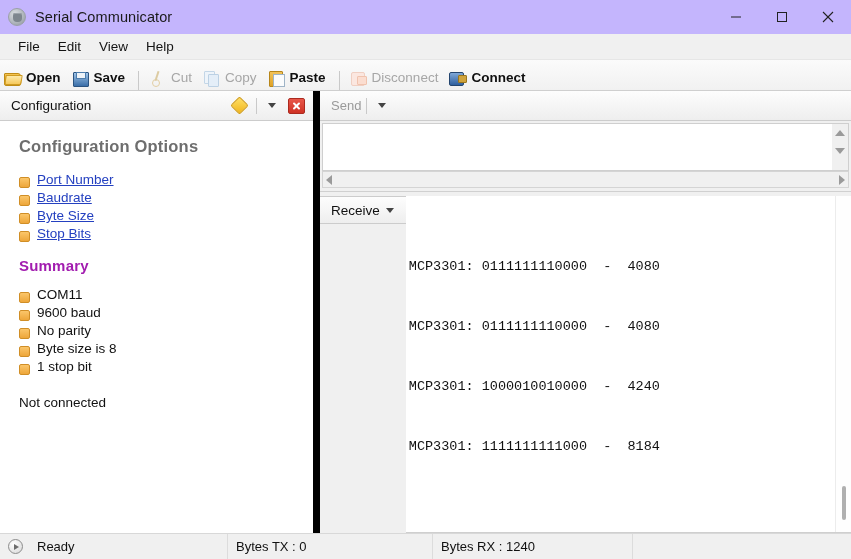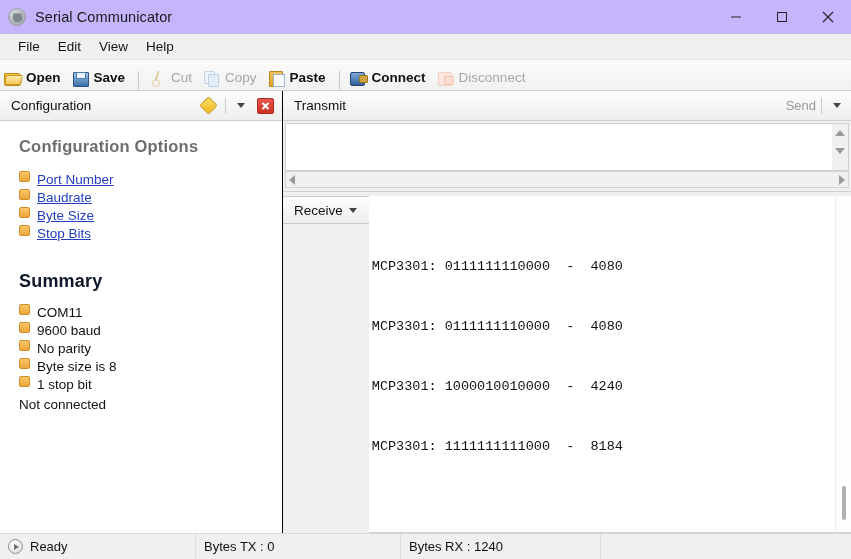--- a/index.html
+++ b/index.html
@@ -177,25 +177,25 @@
   
   .body-area {
     flex: 1;
     display: flex;
     min-height: 0;
     background: #f0f0f0;
   }
 
   
   .sidebar {
-    width: 283px;
+    width: 320px;
     flex: none;
     display: flex; flex-direction: column;
     background: #ffffff;
-    border-right: 1px solid #000000;
+    border-right: 7px solid #000000;
     min-height: 0;
   }
   .panel-head {
     height: 30px;
     flex: none;
     display: flex; align-items: center;
     background: linear-gradient(to bottom,#fdfdfd,#eeeeee);
     border-bottom: 1px solid #cccccc;
     padding: 0 4px 0 11px;
   }
@@ -256,29 +256,29 @@
     min-height: 0;
   }
   .sb-h1 {
     font-size: 16.5px;
     font-weight: bold;
     color: #6e6e6e;
     margin-bottom: 15px;
     letter-spacing: .2px;
   }
   .sb-h2 {
-    font-size: 18px;
+    font-size: 15px;
     font-weight: bold;
-    color: #0f172a;
-    margin: 29px 0 12px 0;
+    color: #a21caf;
+    margin: 15px 0 12px 0;
     letter-spacing: .2px;
   }
   .sb-list { list-style: none; }
   .sb-li {
-    display: flex; align-items: flex-start;
+    display: flex; align-items: flex-end;
     gap: 7px;
     line-height: 17px;
     margin-bottom: 1px;
   }
   .bullet {
     width: 11px; height: 11px; flex: none;
     background: linear-gradient(to bottom,#fbc66a,#eda63a);
     border: 1px solid #d08e26;
     border-radius: 2px;
   }
@@ -288,21 +288,21 @@
     text-decoration: underline;
     cursor: default;
   }
   .sb-text {
     font-size: 13.5px;
     color: #111;
   }
   .status-text {
     font-size: 13.5px;
     color: #111;
-    margin-top: 4px;
+    margin-top: 20px;
   }
 
   
   .rightcol {
     flex: 1;
     display: flex; flex-direction: column;
     min-width: 0; min-height: 0;
     background: #f0f0f0;
     padding: 0;
   }
@@ -424,21 +424,21 @@
     border-top: 1px solid #d8d8d8;
     display: flex; align-items: center;
     font-size: 13px; color: #111;
   }
   .st-cell {
     height: 26px;
     display: flex; align-items: center;
     padding-left: 8px;
     border-right: 1px solid #dcdcdc;
   }
-  .st-ready { width: 196px; gap: 7px; }
+  .st-ready { width: 228px; gap: 14px; }
   .st-tx { width: 205px; }
   .st-rx { width: 200px; }
   .st-grow { flex: 1; border-right: none; }
   .ready-icon {
     width: 15px; height: 15px;
     border-radius: 50%;
     border: 1px solid #8d8d8d;
     background: radial-gradient(circle at 35% 30%,#ffffff,#d7d7d7);
     position: relative; flex: none;
   }
@@ -501,27 +501,27 @@
     </div>
     <div class="tb-btn disabled">
       <span class="ic ic-copy"></span>
       <span class="tb-label">Copy</span>
     </div>
     <div class="tb-btn">
       <span class="ic ic-paste"></span>
       <span class="tb-label">Paste</span>
     </div>
     <div class="tb-sep"></div>
+    <div class="tb-btn disabled">
+      <span class="ic ic-unplug"></span>
+      <span class="tb-label">Disconnect</span>
+    </div>
     <div class="tb-btn">
       <span class="ic ic-plug"></span>
       <span class="tb-label">Connect</span>
-    </div>
-    <div class="tb-btn disabled">
-      <span class="ic ic-unplug"></span>
-      <span class="tb-label">Disconnect</span>
     </div>
   </div>
 
   <div class="body-area">
 
     <div class="sidebar">
       <div class="panel-head">
         <span class="panel-title">Configuration</span>
         <span class="pin-icon"></span>
         <span class="head-sep"></span>
@@ -579,21 +579,20 @@
         </ul>
 
         <div class="status-text">Not connected</div>
       </div>
     </div>
 
     <div class="rightcol">
 
       <div class="tx-panel">
         <div class="tx-head">
-          <span class="panel-title">Transmit</span>
           <span class="send-label">Send</span>
           <span class="head-sep"></span>
           <span class="caret-box">
             <span class="caret"></span>
           </span>
         </div>
         <div class="tx-body">
           <input class="tx-input" type="text" value="" style="">
           <div class="vscroll-mini">
             <div class="arrow-btn">

